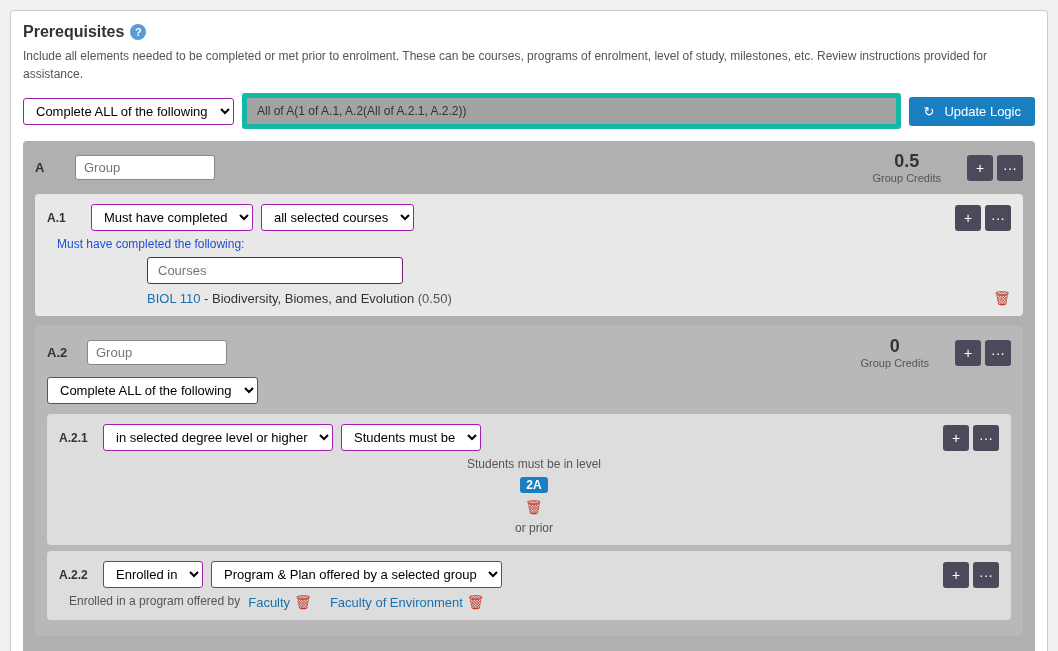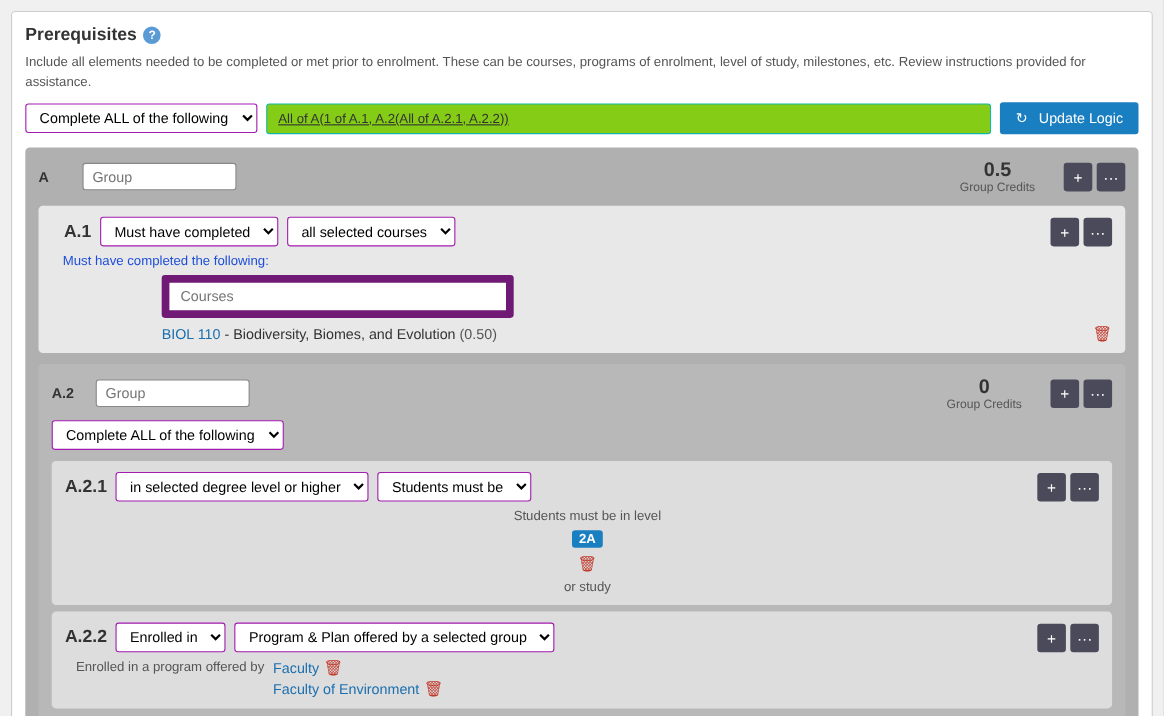--- a/index.html
+++ b/index.html
@@ -45,27 +45,26 @@
       line-height: 1.5;
     }
     .top-bar {
       display: flex;
       align-items: center;
       gap: 8px;
       margin-bottom: 12px;
     }
     .logic-display {
       flex: 1;
-      border: 1px solid #14b8a6;
+      border: 5px solid #14b8a6;
       border-radius: 3px;
       padding: 6px 10px;
       font-size: 12px;
       color: #333;
-      background: #84cc16;
-      text-decoration: underline;
+      background: #a3a3a3;
     }
     .btn-update {
       background: #1a7fc1;
       color: #fff;
       border: none;
       border-radius: 3px;
       padding: 7px 14px;
       font-size: 13px;
       cursor: pointer;
       display: flex;
@@ -145,42 +144,41 @@
       padding: 10px 12px;
       margin-bottom: 8px;
     }
     .sub-section-header {
       display: flex;
       align-items: center;
       gap: 8px;
       margin-bottom: 6px;
     }
     .sub-label {
-      font-size: 16px;
+      font-size: 12px;
       font-weight: bold;
       color: #333;
       min-width: 36px;
-      text-align: right;
     }
     .condition-text {
       font-size: 12px;
       color: #1d4ed8;
       margin-bottom: 6px;
       padding-left: 10px;
     }
     .course-input-wrapper {
       padding-left: 100px;
       margin-bottom: 6px;
     }
     .course-input {
-      border: 7px solid #701a75;
+      border: 1px solid #701a75;
       border-radius: 3px;
       padding: 5px 10px;
       font-size: 13px;
-      width: 320px;
+      width: 256px;
       background: #fff;
     }
     .course-entry {
       padding-left: 100px;
       font-size: 13px;
       color: #1a6faf;
       display: flex;
       align-items: center;
       gap: 6px;
       justify-content: space-between;
@@ -331,41 +329,41 @@
           </select>
           <div class="btn-group" style="margin-left:auto;">
             <button class="btn-icon">+</button>
             <button class="btn-icon">···</button>
           </div>
         </div>
         <div style="font-size:12px; color:#555; padding-left:10px; display:flex; align-items:center; gap:6px; margin-top:4px;flex-direction:column;">
           <span>Students must be in level</span>
           <span class="level-tag">2A</span>
           <span class="trash-icon">🗑</span>
-          <span>or study</span>
+          <span>or prior</span>
         </div>
       </div>
 
       <div class="sub-section-A22" style="background:#ddd;">
         <div class="sub-section-header">
           <span class="sub-label">A.2.2</span>
           <select class="dropdown">
             <option>Enrolled in</option>
           </select>
           <select class="dropdown">
             <option>Program &amp; Plan offered by a selected group</option>
           </select>
           <div class="btn-group" style="margin-left:auto;">
             <button class="btn-icon">+</button>
             <button class="btn-icon">···</button>
           </div>
         </div>
         <div style="font-size:12px; color:#555; padding-left:10px; margin-top:4px; display:flex; align-items:flex-start; gap:4px;">
           <span style="white-space:nowrap;">Enrolled in a program offered by</span>
-          <div style="display:flex; flex-direction:column; gap:3px; margin-left:4px;">
+          <div style="display:flex; gap:18px; margin-left:4px;">
             <div class="faculty-tag">
               <span style="color:#1a6faf;">Faculty</span>
               <span class="trash-icon">🗑</span>
             </div>
             <div class="faculty-tag">
               <span style="color:#1a6faf;">Faculty of Environment</span>
               <span class="trash-icon">🗑</span>
             </div>
           </div>
         </div>

